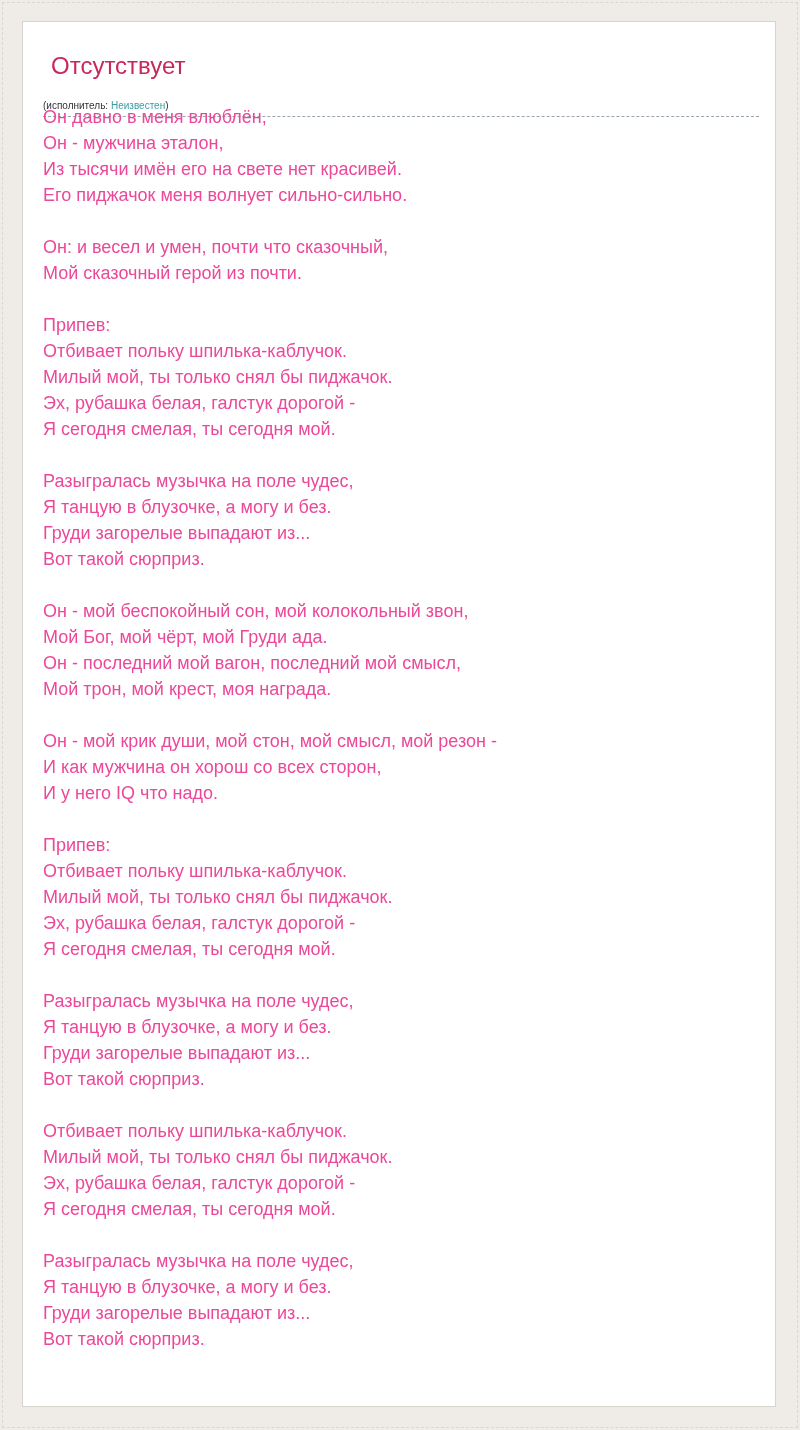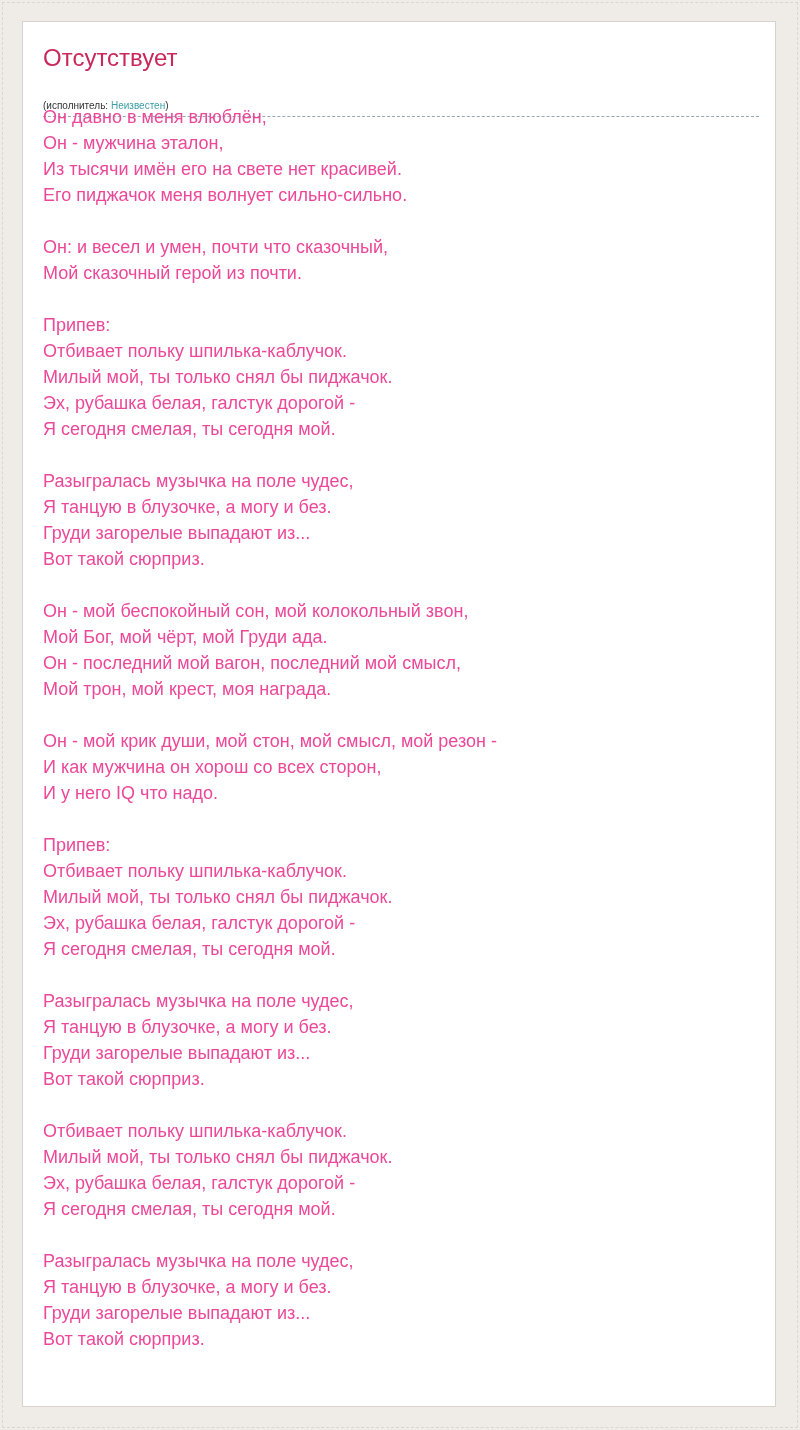--- a/index.html
+++ b/index.html
@@ -30,21 +30,21 @@
       border: 1px solid #d9d3cd;
       box-sizing: border-box;
     }
     .title {
       position: absolute;
       left: 20px;
       top: 22px;
       font-size: 24px;
       line-height: 28px;
       color: #c8285a;
-      margin: 0;
+      margin: 8px;
       font-weight: normal;
     }
     .artist-line {
       position: absolute;
       left: 20px;
       top: 51px;
       width: 716px;
       font-size: 10px;
       line-height: 18px;
       color: #333333;

